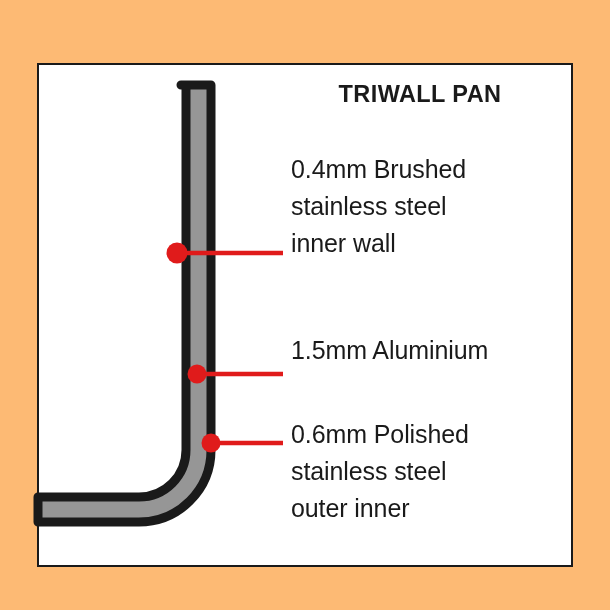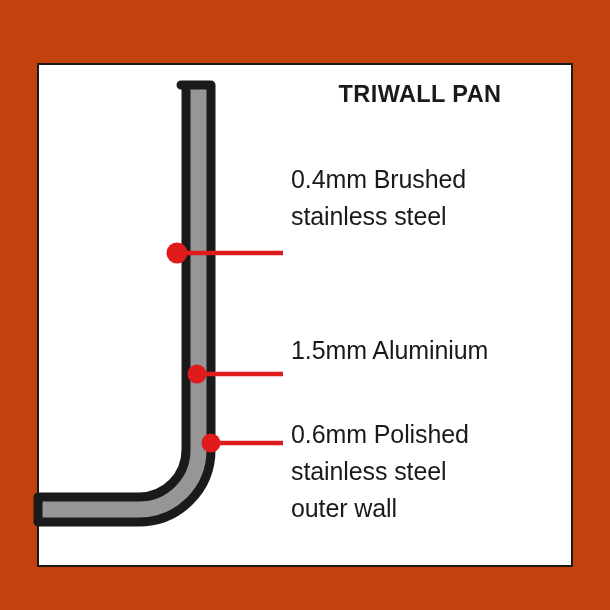--- a/index.html
+++ b/index.html
@@ -4,21 +4,21 @@
 <style>
   html, body {
     margin: 0;
     padding: 0;
     background: #ffffff;
   }
   #stage {
     position: relative;
     width: 610px;
     height: 610px;
-    background: #c2410c;
+    background: #fdba74;
     font-family: "Liberation Sans", sans-serif;
     overflow: hidden;
   }
   #frame {
     position: absolute;
     left: 37px;
     top: 63px;
     width: 536px;
     height: 504px;
     border: 2px solid #1a1a1a;
@@ -56,21 +56,21 @@
     width: 270px;
     font-size: 25px;
     line-height: 37px;
     font-weight: 400;
     letter-spacing: -0.1px;
   }
   .callout-text .tline {
     display: block;
     white-space: nowrap;
   }
-  #callout-text-0 { top: 161px; }
+  #callout-text-0 { top: 151px; }
   #callout-text-1 { top: 332px; }
   #callout-text-2 { top: 416px; }
 </style>
 </head>
 <body>
 
 <div id="stage">
 
   <div id="frame"></div>
 
@@ -107,25 +107,26 @@
     </g>
   </svg>
 
   <div id="title-block" class="label-block">
     <span class="title-line">TRIWALL PAN</span>
   </div>
 
   <div id="callout-text-0" class="label-block callout-text">
     <span class="tline">0.4mm Brushed</span>
     <span class="tline">stainless steel</span>
+    <span class="tline">inner wall</span>
   </div>
 
   <div id="callout-text-1" class="label-block callout-text">
     <span class="tline">1.5mm Aluminium</span>
   </div>
 
   <div id="callout-text-2" class="label-block callout-text">
     <span class="tline">0.6mm Polished</span>
     <span class="tline">stainless steel</span>
-    <span class="tline">outer wall</span>
+    <span class="tline">outer inner</span>
   </div>
 
 </div>
 
 </body></html>

